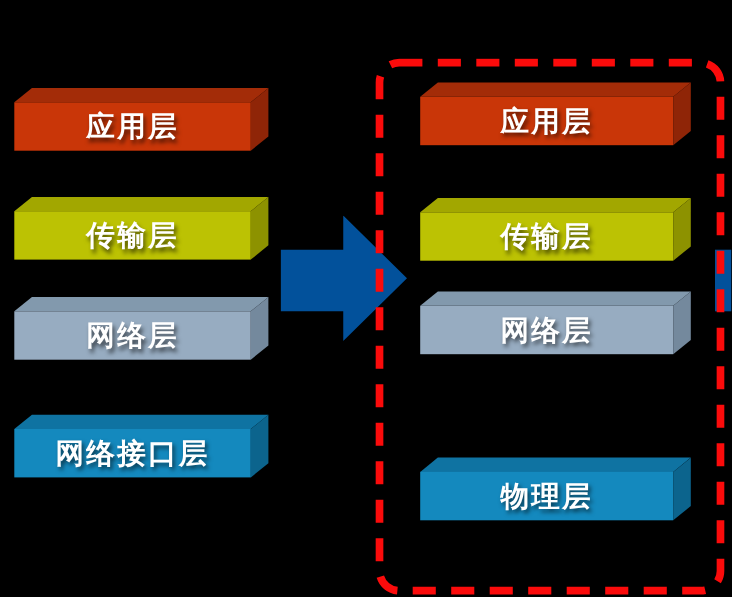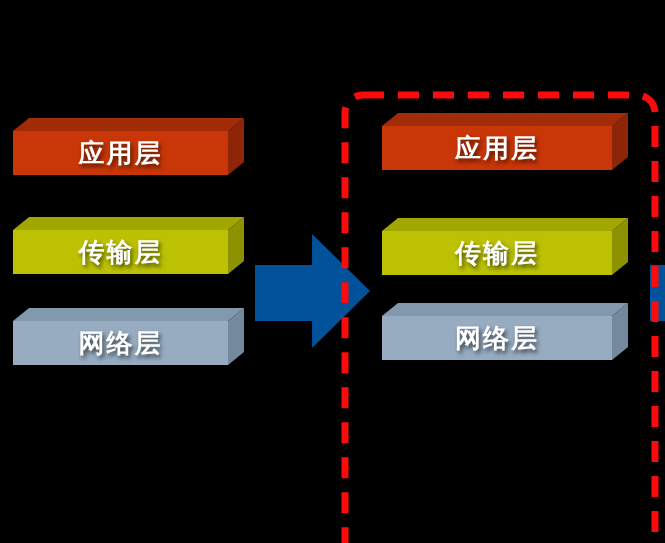--- a/index.html
+++ b/index.html
@@ -1,21 +1,21 @@
 <!DOCTYPE html>
 <html><head>
 <meta charset="utf-8">
 <style>
   html,body { margin:0; padding:0; }
   body {
     width:665px; height:543px; position:relative; overflow:hidden;
     background:#000;
     font-family:"Liberation Sans","DejaVu Sans",sans-serif;
   }
-  .stage { position:absolute; inset:0;margin-top:38px; }
+  .stage { position:absolute; inset:0; }
 
   
   .bar { position:absolute; height:44px; }
   .bar::before { 
     content:""; position:absolute; left:0; top:-13px; width:100%; height:13px;
     background:var(--top); transform:skewX(-51deg); transform-origin:bottom;
   }
   .bar::after { 
     content:""; position:absolute; top:0; right:-16px; width:16px; height:100%;
     background:var(--side); transform:skewY(-39deg); transform-origin:left;
@@ -77,38 +77,48 @@
   <div class="bar lbar" style="top: 192px; --front: #BCC203; --top: #A2A700; --side: #8D9200;">
     <div class="face">
       <span>传输层</span>
     </div>
   </div>
   <div class="bar lbar" style="top: 283px; --front: #97ACC1; --top: #8299AD; --side: #74899D;">
     <div class="face">
       <span>网络层</span>
     </div>
   </div>
+  <div class="bar lbar" style="top: 390px; --front: #1489BE; --top: #0F73A2; --side: #0C648D;">
+    <div class="face">
+      <span>网络接口层</span>
+    </div>
+  </div>
 
   <div class="big-arrow" style="--c: #02519B;"></div>
 
   <div class="bar rbar" style="top: 88px; --front: #C93608; --top: #A32C08; --side: #8F2507;">
     <div class="face">
       <span>应用层</span>
     </div>
   </div>
   <div class="bar rbar" style="top: 193px; --front: #BCC203; --top: #A2A700; --side: #8D9200;">
     <div class="face">
       <span>传输层</span>
     </div>
   </div>
   <div class="bar rbar" style="top: 278px; --front: #97ACC1; --top: #8299AD; --side: #74899D;">
     <div class="face">
       <span>网络层</span>
     </div>
   </div>
+  <div class="bar rbar" style="top: 429px; --front: #1489BE; --top: #0F73A2; --side: #0C648D;">
+    <div class="face">
+      <span>物理层</span>
+    </div>
+  </div>
 
 
   <div class="edge-arrow" style="--c: #02519B;"></div>
 
   <div class="dashed-frame" style="--frame: #FB0B0B;">
     <svg width="318" height="488" viewBox="0 0 318 488">
       <rect x="4" y="4" width="310" height="480" rx="18" ry="18"></rect>
     </svg>
   </div>
 

